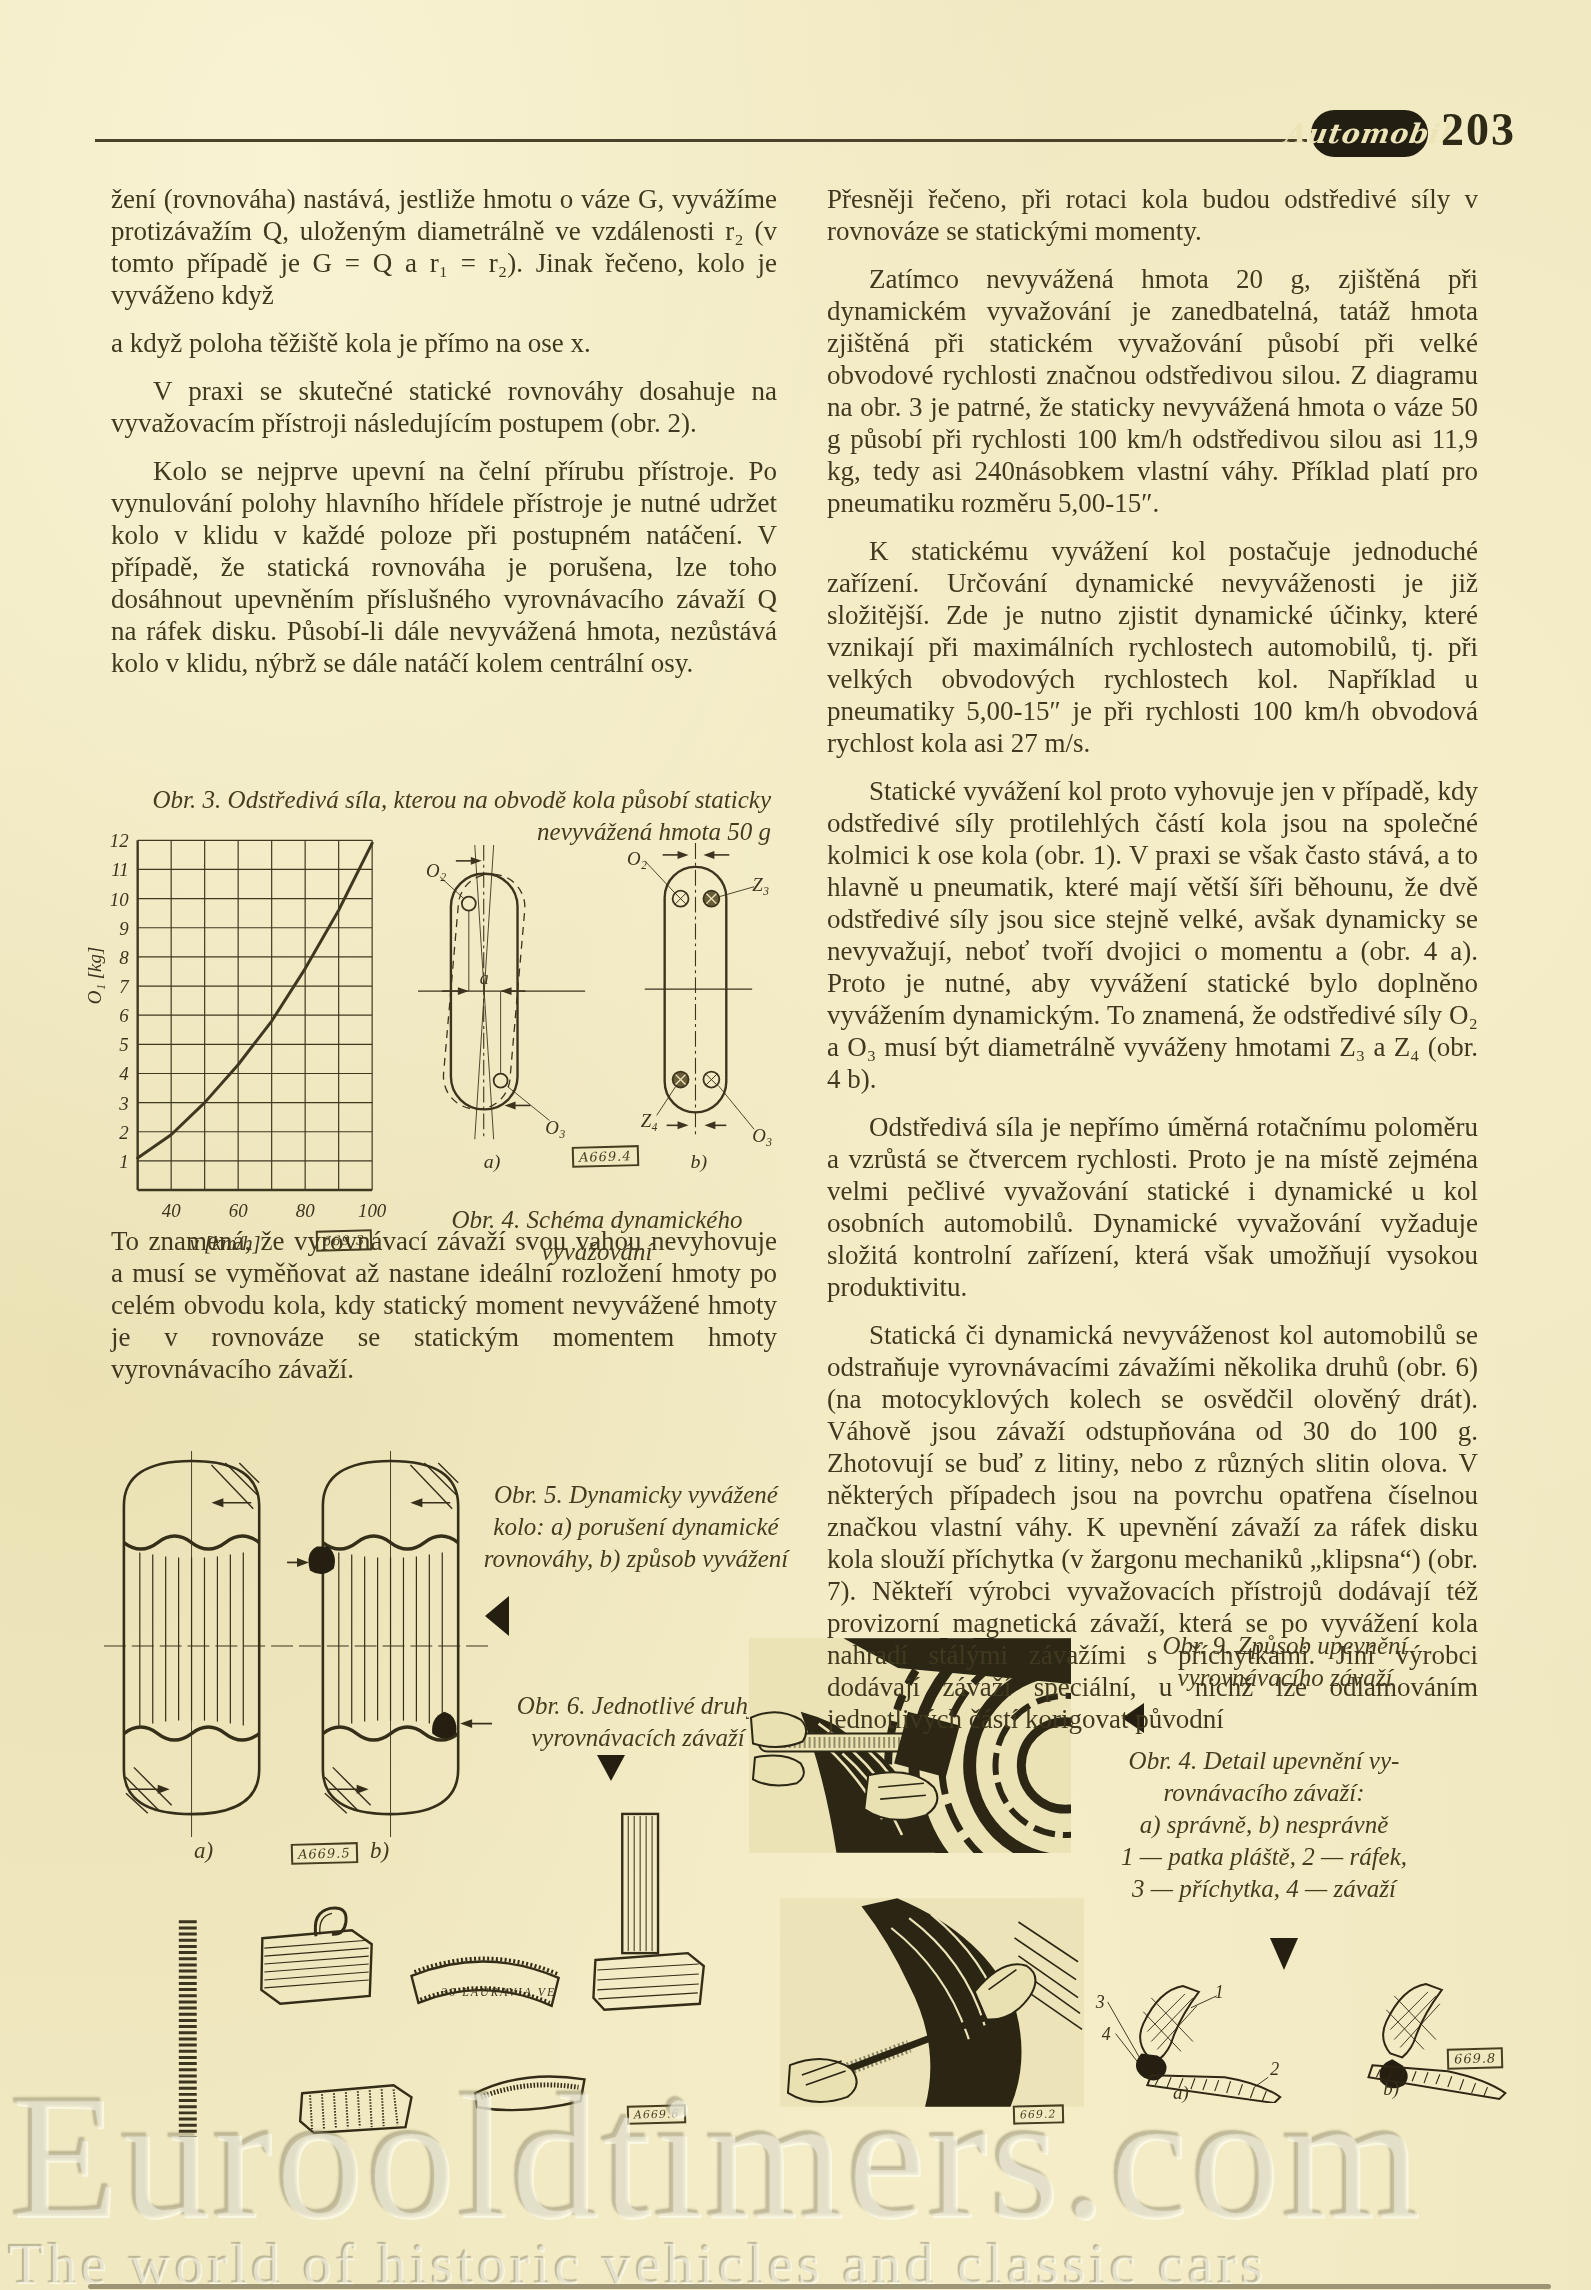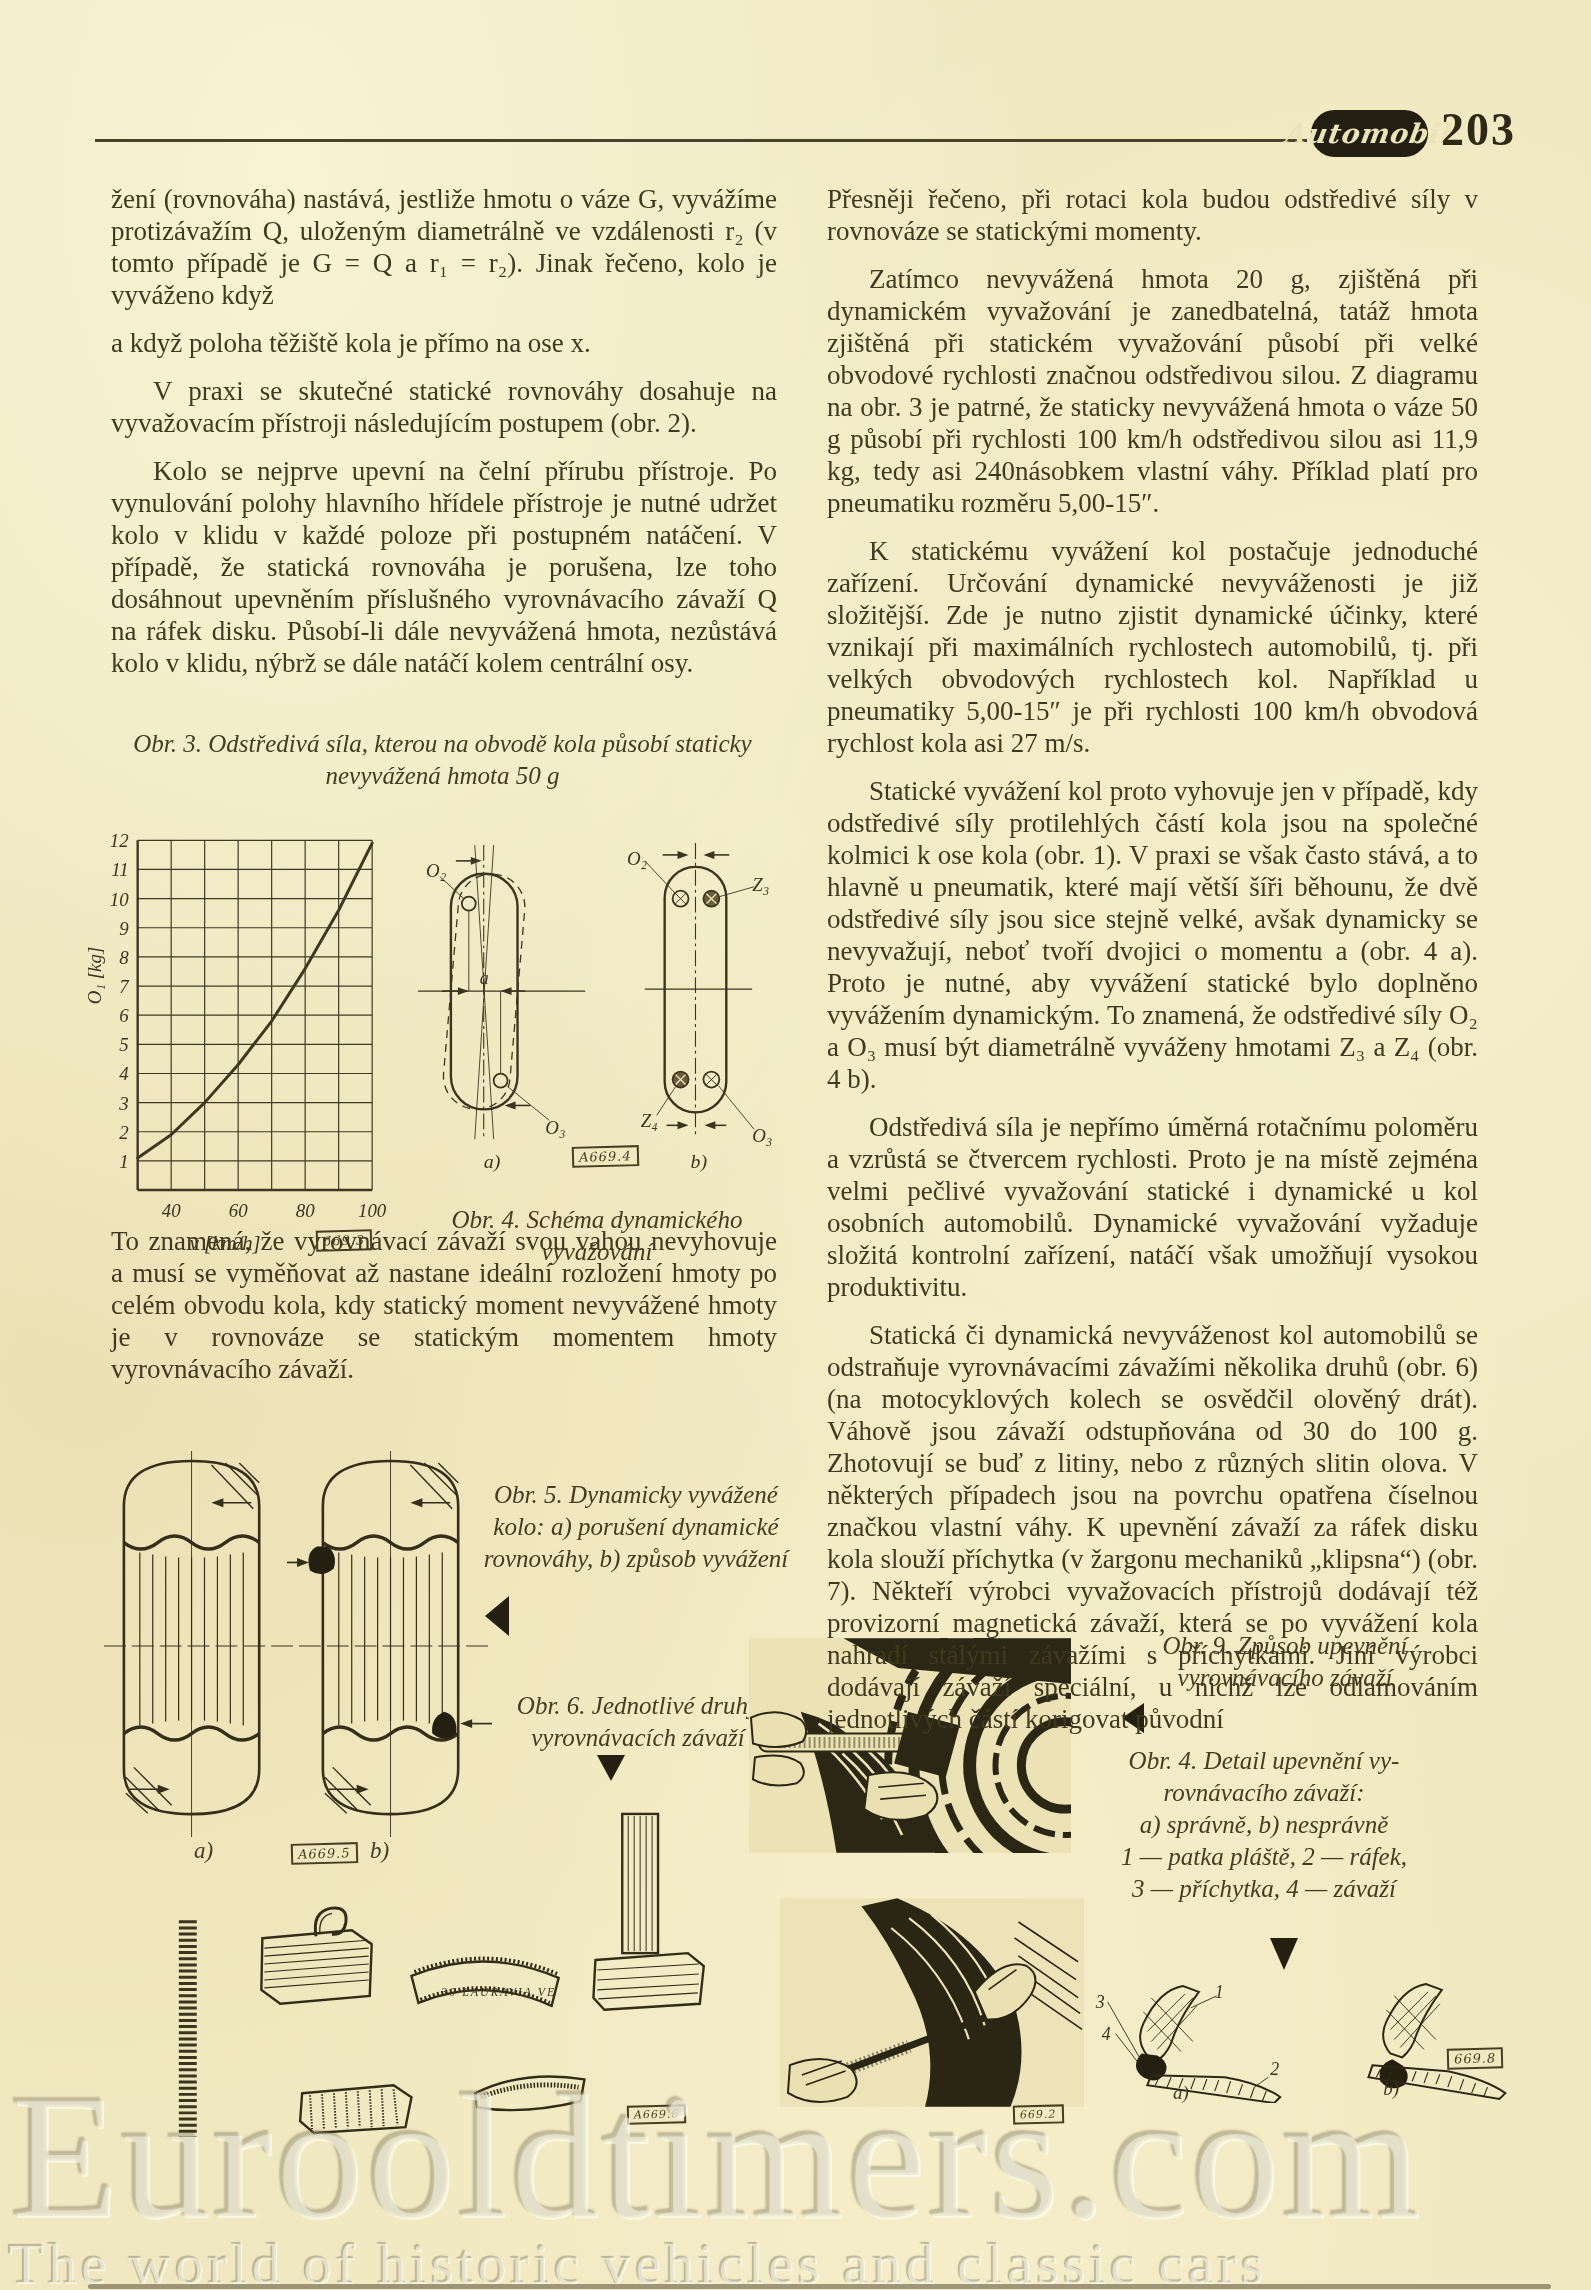--- a/index.html
+++ b/index.html
@@ -51,21 +51,21 @@
   </div>
   <div class="abs pagenum" style="left:1441px;top:103px;">203</div>
 
   <div class="abs body-text" style="left:95px;top:167px;width:698px;">
     <p class="para noindent">žení (rovnováha) nastává, jestliže hmotu o váze G, vyvážíme protizávažím Q, uloženým diametrálně ve vzdálenosti r₂ (v tomto případě je G = Q a r₁ = r₂). Jinak řečeno, kolo je vyváženo když</p>
     <p class="para noindent">a když poloha těžiště kola je přímo na ose x.</p>
     <p class="para">V praxi se skutečné statické rovnováhy dosahuje na vyvažovacím přístroji následujícím postupem (obr. 2).</p>
     <p class="para">Kolo se nejprve upevní na čelní přírubu přístroje. Po vynulování polohy hlavního hřídele přístroje je nutné udržet kolo v klidu v každé poloze při postupném natáčení. V případě, že statická rovnováha je porušena, lze toho dosáhnout upevněním příslušného vyrovnávacího závaží Q na ráfek disku. Působí-li dále nevyvážená hmota, nezůstává kolo v klidu, nýbrž se dále natáčí kolem centrální osy.</p>
   </div>
 
-  <div class="abs caption" style="left:114px;top:728px;width:657px;">Obr. 3. Odstředivá síla, kterou na obvodě kola působí staticky nevyvážená hmota 50 g</div>
+  <div class="abs caption" style="left:114px;top:784px;width:657px;text-align:right;">Obr. 3. Odstředivá síla, kterou na obvodě kola působí staticky nevyvážená hmota 50 g</div>
 
   <svg id="chart" class="abs" style="left:86px;top:834px;" width="310" height="420" viewBox="0 0 312 422">
       <line x1="52" y1="6" x2="52" y2="358" stroke="#3f3820" stroke-width="2.4"></line>
       <line x1="85.71428571428572" y1="6" x2="85.71428571428572" y2="358" stroke="#3f3820" stroke-width="1.2"></line>
       <line x1="119.42857142857143" y1="6" x2="119.42857142857143" y2="358" stroke="#3f3820" stroke-width="1.2"></line>
       <line x1="153.14285714285714" y1="6" x2="153.14285714285714" y2="358" stroke="#3f3820" stroke-width="1.2"></line>
       <line x1="186.85714285714286" y1="6" x2="186.85714285714286" y2="358" stroke="#3f3820" stroke-width="1.2"></line>
       <line x1="220.57142857142858" y1="6" x2="220.57142857142858" y2="358" stroke="#3f3820" stroke-width="1.2"></line>
       <line x1="254.28571428571428" y1="6" x2="254.28571428571428" y2="358" stroke="#3f3820" stroke-width="1.2"></line>
       <line x1="288" y1="6" x2="288" y2="358" stroke="#3f3820" stroke-width="1.2"></line>
@@ -438,21 +438,21 @@
     <text x="88" y="118" font-size="19">a)</text>
     <text x="300" y="114" font-size="19">b)</text>
   </svg>
   <div class="abs stamp" style="left:1447px;top:2048px;">669.8</div>
 
   <div class="abs body-text" style="left:811px;top:167px;width:683px;">
     <p class="para noindent">Přesněji řečeno, při rotaci kola budou odstředivé síly v rovnováze se statickými momenty.</p>
     <p class="para">Zatímco nevyvážená hmota 20 g, zjištěná při dynamickém vyvažování je zanedbatelná, tatáž hmota zjištěná při statickém vyvažování působí při velké obvodové rychlosti značnou odstředivou silou. Z diagramu na obr. 3 je patrné, že staticky nevyvážená hmota o váze 50 g působí při rychlosti 100 km/h odstředivou silou asi 11,9 kg, tedy asi 240násobkem vlastní váhy. Příklad platí pro pneumatiku rozměru 5,00-15″.</p>
     <p class="para">K statickému vyvážení kol postačuje jednoduché zařízení. Určování dynamické nevyváženosti je již složitější. Zde je nutno zjistit dynamické účinky, které vznikají při maximálních rychlostech automobilů, tj. při velkých obvodových rychlostech kol. Například u pneumatiky 5,00-15″ je při rychlosti 100 km/h obvodová rychlost kola asi 27 m/s.</p>
     <p class="para">Statické vyvážení kol proto vyhovuje jen v případě, kdy odstředivé síly protilehlých částí kola jsou na společné kolmici k ose kola (obr. 1). V praxi se však často stává, a to hlavně u pneumatik, které mají větší šíři běhounu, že dvě odstředivé síly jsou sice stejně velké, avšak dynamicky se nevyvažují, neboť tvoří dvojici o momentu a (obr. 4 a). Proto je nutné, aby vyvážení statické bylo doplněno vyvážením dynamickým. To znamená, že odstředivé síly O₂ a O₃ musí být diametrálně vyváženy hmotami Z₃ a Z₄ (obr. 4 b).</p>
-    <p class="para">Odstředivá síla je nepřímo úměrná rotačnímu poloměru a vzrůstá se čtvercem rychlosti. Proto je na místě zejména velmi pečlivé vyvažování statické i dynamické u kol osobních automobilů. Dynamické vyvažování vyžaduje složitá kontrolní zařízení, natáčí však umožňují vysokou produktivitu.</p>
+    <p class="para">Odstředivá síla je nepřímo úměrná rotačnímu poloměru a vzrůstá se čtvercem rychlosti. Proto je na místě zejména velmi pečlivé vyvažování statické i dynamické u kol osobních automobilů. Dynamické vyvažování vyžaduje složitá kontrolní zařízení, která však umožňují vysokou produktivitu.</p>
     <p class="para">Statická či dynamická nevyváženost kol automobilů se odstraňuje vyrovnávacími závažími několika druhů (obr. 6) (na motocyklových kolech se osvědčil olověný drát). Váhově jsou závaží odstupňována od 30 do 100 g. Zhotovují se buď z litiny, nebo z různých slitin olova. V některých případech jsou na povrchu opatřena číselnou značkou vlastní váhy. K upevnění závaží za ráfek disku kola slouží příchytka (v žargonu mechaniků „klipsna“) (obr. 7). Někteří výrobci vyvažovacích přístrojů dodávají též provizorní magnetická závaží, která se po vyvážení kola nahradí stálými závažími s příchytkami. Jiní výrobci dodávají závaží speciální, u nichž lze odlamováním jednotlivých částí korigovat původní</p>
   </div>
 
   <div class="abs wm1">Eurooldtimers.com</div>
   <div class="abs wm2">The world of historic vehicles and classic cars</div>
   <div class="abs scan-edge" style="left:88px;top:2284px;width:1463px;height:5px;"></div>
 
 </div>
 
 

